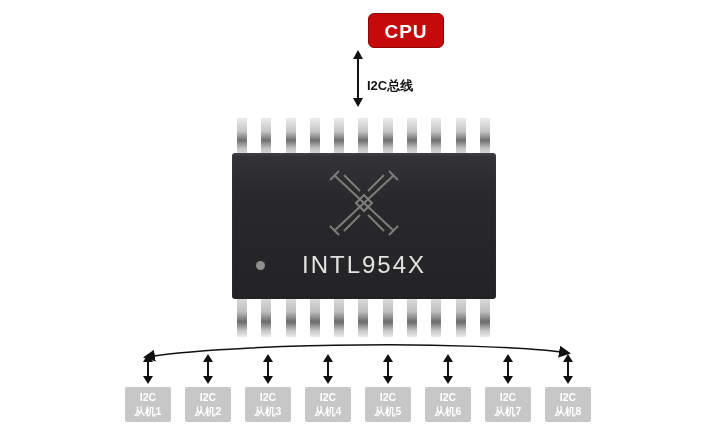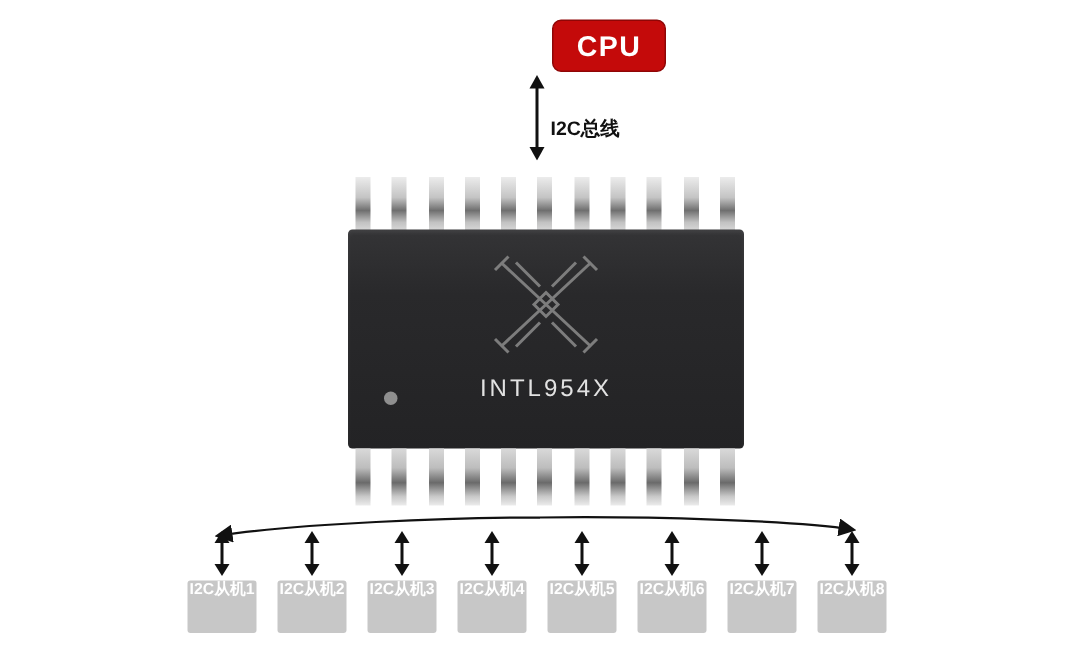--- a/index.html
+++ b/index.html
@@ -29,35 +29,35 @@
     background:linear-gradient(to bottom,#d9d9d9 0%,#bdbdbd 34%,#6a6a6a 60%,#c8c8c8 84%,#ececec 100%);
   }
   .chip-body{
     position:absolute;left:232px;top:153px;width:264px;height:146px;
     background:linear-gradient(180deg,#343436 0%,var(--chip-body,#29292b) 30%,#232325 100%);
     border-radius:3px;box-shadow:inset 0 2px 3px rgba(255,255,255,0.07);
   }
   .chip-logo{position:absolute;left:50%;top:14px;transform:translateX(-50%);}
   .chip-part{
     position:absolute;left:0;top:98px;width:100%;text-align:center;
-    color:#e2e2e2;font-size:16px;letter-spacing:2px;font-weight:500;
+    color:#e2e2e2;font-size:24px;letter-spacing:2px;font-weight:500;
   }
   .pin1-dot{
     position:absolute;left:24px;top:108px;width:9px;height:9px;border-radius:50%;
     background:#8f8f8f;
   }
   
   .fan{position:absolute;left:130px;top:342px;}
   
   .slave{position:absolute;top:354px;width:46px;text-align:center;}
   .slave .updown{display:block;margin:0 auto 3px auto;}
   .slave-box{
     width:46px;height:35px;background:var(--slave-bg,#c7c7c7);border-radius:2px;
     color:#ffffff;font-weight:bold;font-size:10.5px;line-height:1.3;
-    display:flex;flex-direction:row;justify-content:center;box-sizing:border-box;
+    display:flex;flex-direction:column;justify-content:center;box-sizing:border-box;
   }
 </style>
 </head>
 <body>
 
 <div class="canvas">
 
   <div class="cpu">CPU</div>
 
   <svg class="cpu-arrow" width="14" height="57" viewBox="0 0 14 57">

